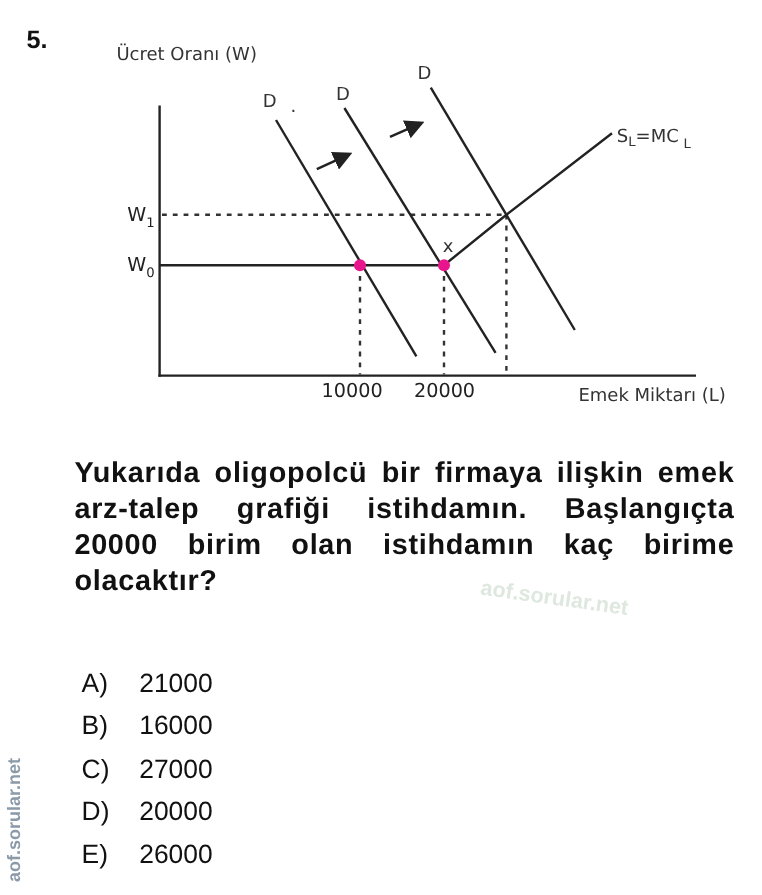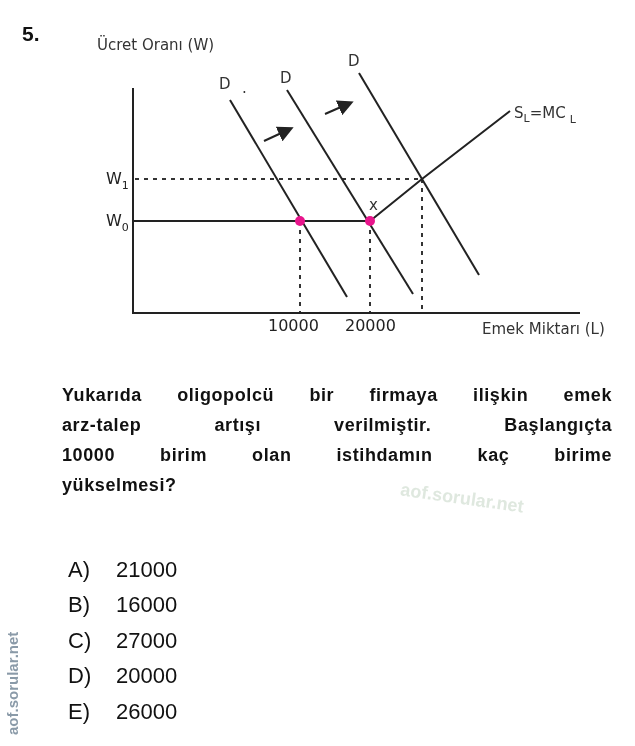--- a/index.html
+++ b/index.html
@@ -2,21 +2,21 @@
 <html><head>
 <meta charset="utf-8">
 <style>
   html, body { margin: 0; padding: 0; background: #ffffff; }
   body { width: 635px; height: 746px; position: relative; overflow: hidden; font-family: "Liberation Sans", sans-serif; color: #111; }
   .qnum { position: absolute; left: 22px; top: 22px; font-size: 21px; font-weight: bold; font-family: "Liberation Sans", sans-serif; }
   svg.chart { position: absolute; left: 0; top: 0; }
   .axis-label { font-family: "DejaVu Sans", sans-serif; font-size: 15px; fill: #333; }
   .tick-label { font-family: "DejaVu Sans", sans-serif; font-size: 16px; fill: #222; }
   .curve-label { font-family: "DejaVu Sans", sans-serif; font-size: 15px; fill: #333; }
-  .question { position: absolute; left: 62px; top: 380px; width: 550px; font-size: 18px; font-weight: bold; line-height: 30px; text-align: justify; letter-spacing: 0.6px; font-family: "Liberation Sans", sans-serif; }
+  .question { position: absolute; left: 62px; top: 380px; width: 550px; font-size: 24px; font-weight: bold; line-height: 30px; text-align: justify; letter-spacing: 0.6px; font-family: "Liberation Sans", sans-serif; }
   .question span { display: block; text-align: justify; text-align-last: justify; }
   .question span.last { text-align-last: left; }
   .watermark-inline { position: absolute; left: 400px; top: 488px; font-size: 18px; font-weight: bold; color: #dfe8df; transform: rotate(8deg); font-family: "Liberation Sans", sans-serif; }
   .options { position: absolute; left: 68px; top: 552px; }
   .option { height: 35.5px; display: flex; align-items: center; font-size: 22px; font-family: "Liberation Sans", sans-serif; }
   .option .letter { width: 48px; }
   .watermark-side { position: absolute; left: 4px; top: 735px; transform-origin: left top; transform: rotate(-90deg); font-size: 15px; font-weight: bold; color: #8a9aa8; font-family: "Liberation Sans", sans-serif; white-space: nowrap; }
 </style>
 </head>
 <body>
@@ -62,23 +62,23 @@
   <circle cx="300" cy="221" r="5" fill="#e8158c"></circle>
   <circle cx="370" cy="221" r="5" fill="#e8158c"></circle>
   <text class="curve-label" x="369" y="210" font-size="13">x</text>
 
   <text class="tick-label" x="268" y="331">10000</text>
   <text class="tick-label" x="345" y="331">20000</text>
 </svg>
 
 <div class="question">
   <span>Yukarıda oligopolcü bir firmaya ilişkin emek</span>
-  <span>arz-talep artışı verilmiştir. Başlangıçta</span>
-  <span>10000 birim olan istihdamın kaç birime</span>
-  <span class="last">yükselmesi?</span>
+  <span>arz-talep grafiği istihdamın. Başlangıçta</span>
+  <span>20000 birim olan istihdamın kaç birime</span>
+  <span class="last">olacaktır?</span>
 </div>
 
 <div class="watermark-inline">aof.sorular.net</div>
 
 <div class="options">
   <div class="option">
     <span class="letter">A)</span>
     <span>21000</span>
   </div>
   <div class="option">

